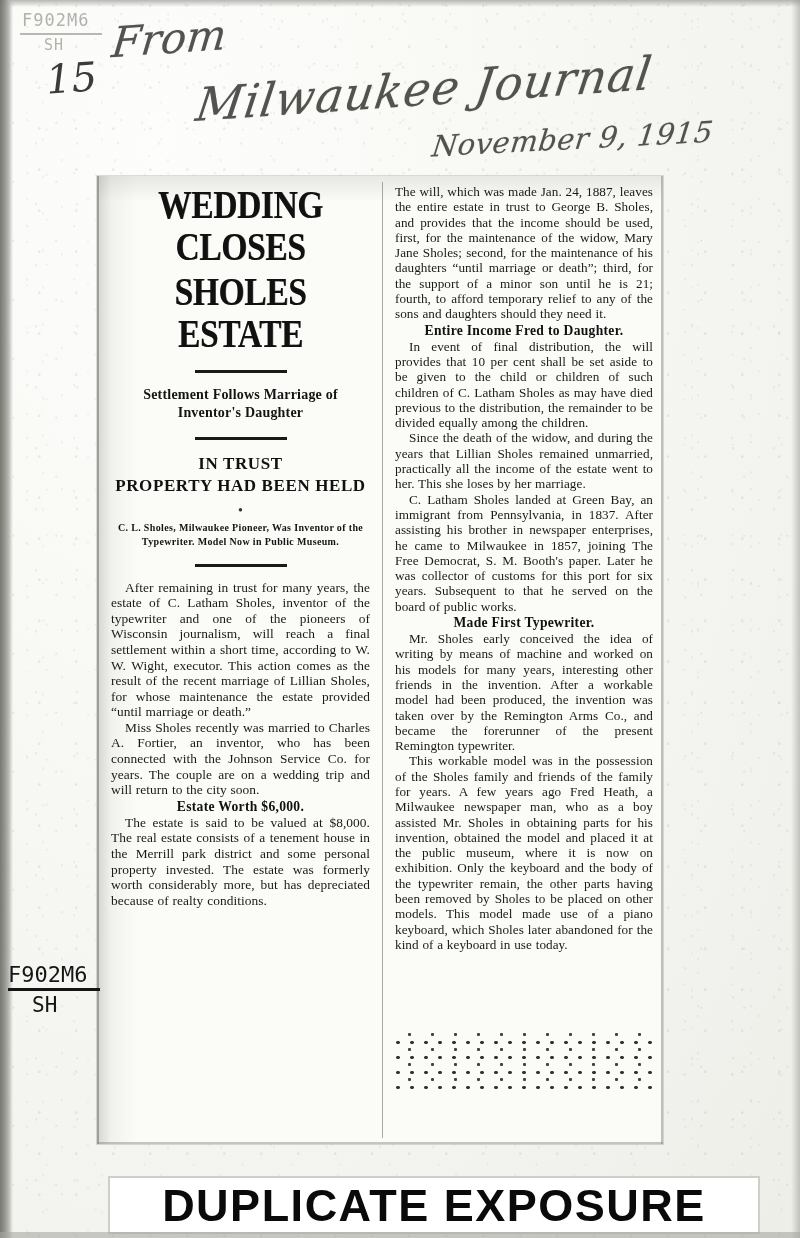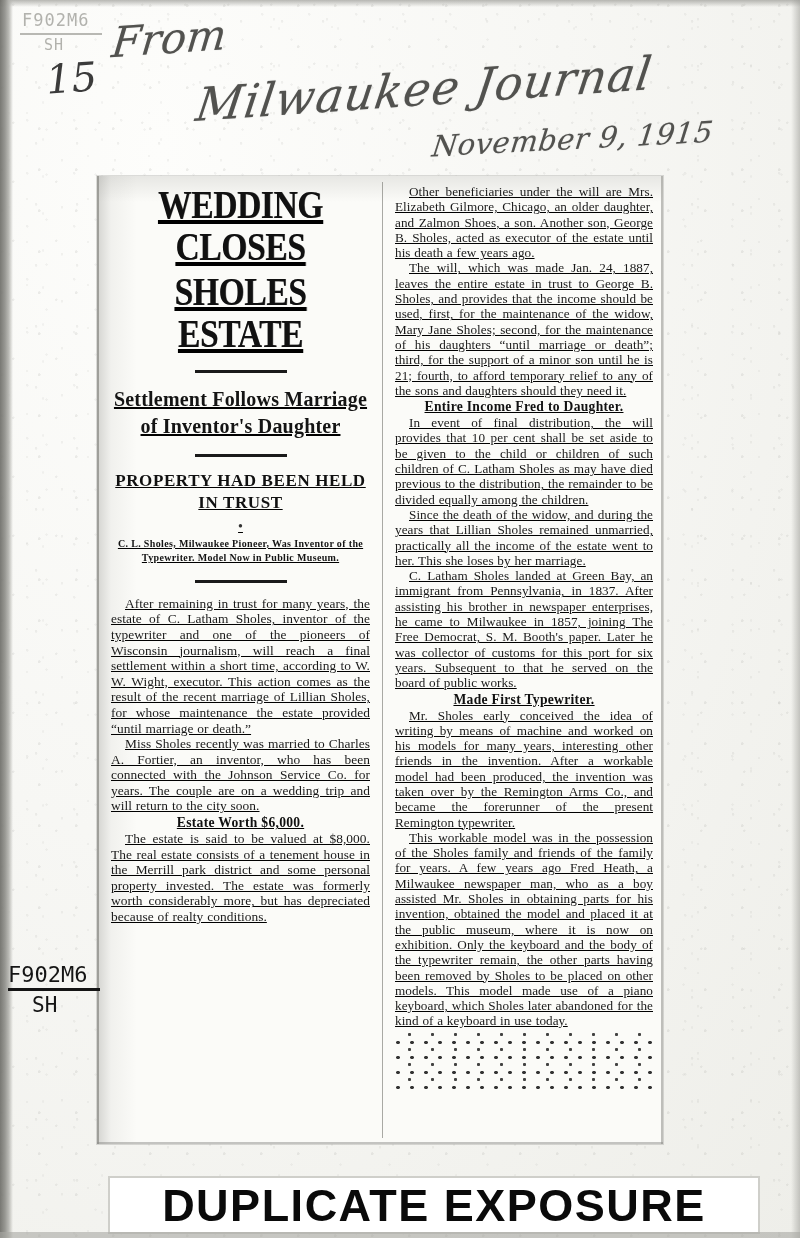--- a/index.html
+++ b/index.html
@@ -90,21 +90,21 @@
   #clipping::before{ 
     content:"";position:absolute;inset:0;pointer-events:none;
     background:
       linear-gradient(90deg, rgba(120,120,115,.30) 0px, rgba(150,150,145,.10) 14px, rgba(255,255,255,0) 40px),
       linear-gradient(180deg, rgba(140,140,135,.18) 0px, rgba(255,255,255,0) 26px);
   }
   #clip-border-l{position:absolute;left:0;top:0;width:2px;height:100%;background:#8c8c87;opacity:.75;}
   #clip-border-r{position:absolute;right:0;top:0;width:2px;height:100%;background:#8c8c87;opacity:.55;}
   #clip-border-b{position:absolute;left:0;bottom:0;width:100%;height:2px;background:#8c8c87;opacity:.5;}
 
-  .cols{position:absolute;inset:0;display:flex;text-decoration:underline;}
+  .cols{position:absolute;inset:0;display:flex;}
   .col{position:relative;box-sizing:border-box;}
   .col-left{width:285px;padding:6px 12px 0 14px;}
   .col-right{width:281px;padding:8px 10px 0 13px;}
   #col-rule{
     position:absolute;left:285px;top:6px;width:1px;height:956px;
     background:#7c7c77;opacity:.65;
   }
 
   
   .headline{
@@ -120,21 +120,21 @@
     margin:2px 0 0 0;
     text-shadow:0.5px 0 0 rgba(0,0,0,.5);
   }
   .hr-short{
     width:92px;height:3px;background:#1a1a1a;
     margin:14px auto 13px auto;
   }
   .deck{
     font-family:"Liberation Serif", serif;
     font-weight:bold;
-    font-size:20px;line-height:1.35;
+    font-size:14px;line-height:1.35;
     text-align:center;color:#141414;
     letter-spacing:.2px;
   }
   .deck2{
     font-family:"Liberation Serif", serif;
     font-weight:bold;font-size:17px;line-height:1.3;
     text-align:center;color:#111;letter-spacing:.6px;
   }
   .deck3{
     font-family:"Liberation Serif", serif;
@@ -234,37 +234,36 @@
       <div class="col col-left">
         <div class="headline">WEDDING CLOSES</div>
         <div class="headline">SHOLES ESTATE</div>
 
         <div class="hr-short"></div>
 
         <div class="deck">Settlement Follows Marriage of Inventor's Daughter</div>
 
         <div class="hr-short"></div>
 
+        <div class="deck2">IN TRUST</div>
         <div class="deck2">PROPERTY HAD BEEN HELD</div>
-        <div class="deck2">IN TRUST</div>
 
         <div class="dot-sep">•</div>
 
         <div class="deck3">C. L. Sholes, Milwaukee Pioneer, Was Inventor of the Typewriter. Model Now in Public Museum.</div>
 
         <div class="hr-short"></div>
 
         <p class="body-p" style="text-indent:14px">After remaining in trust for many years, the estate of C. Latham Sholes, inventor of the typewriter and one of the pioneers of Wisconsin journalism, will reach a final settlement within a short time, according to W. W. Wight, executor. This action comes as the result of the recent marriage of Lillian Sholes, for whose maintenance the estate provided “until marriage or death.”</p>
         <p class="body-p">Miss Sholes recently was married to Charles A. Fortier, an inventor, who has been connected with the Johnson Service Co. for years. The couple are on a wedding trip and will return to the city soon.</p>
         <div class="subhead">Estate Worth $6,000.</div>
         <p class="body-p" style="text-indent:14px">The estate is said to be valued at $8,000. The real estate consists of a tenement house in the Merrill park district and some personal property invested. The estate was formerly worth considerably more, but has depreciated because of realty conditions.</p>
       </div>
 
       <div class="col col-right">
-        <p class="body-p" style="text-indent:14px">Other beneficiaries under the will are Mrs. Elizabeth Gilmore, Chicago, an older daughter, and Zalmon Shoes, a son. Another son, George B. Sholes, acted as executor of the estate until his death a few years ago.</p>
         <p class="body-p">The will, which was made Jan. 24, 1887, leaves the entire estate in trust to George B. Sholes, and provides that the income should be used, first, for the maintenance of the widow, Mary Jane Sholes; second, for the maintenance of his daughters “until marriage or death”; third, for the support of a minor son until he is 21; fourth, to afford temporary relief to any of the sons and daughters should they need it.</p>
 
         <div class="subhead">Entire Income Fred to Daughter.</div>
 
         <p class="body-p" style="text-indent:14px">In event of final distribution, the will provides that 10 per cent shall be set aside to be given to the child or children of such children of C. Latham Sholes as may have died previous to the distribution, the remainder to be divided equally among the children.</p>
         <p class="body-p">Since the death of the widow, and during the years that Lillian Sholes remained unmarried, practically all the income of the estate went to her. This she loses by her marriage.</p>
         <p class="body-p">C. Latham Sholes landed at Green Bay, an immigrant from Pennsylvania, in 1837. After assisting his brother in newspaper enterprises, he came to Milwaukee in 1857, joining The Free Democrat, S. M. Booth's paper. Later he was collector of customs for this port for six years. Subsequent to that he served on the board of public works.</p>
 
         <div class="subhead">Made First Typewriter.</div>
 

